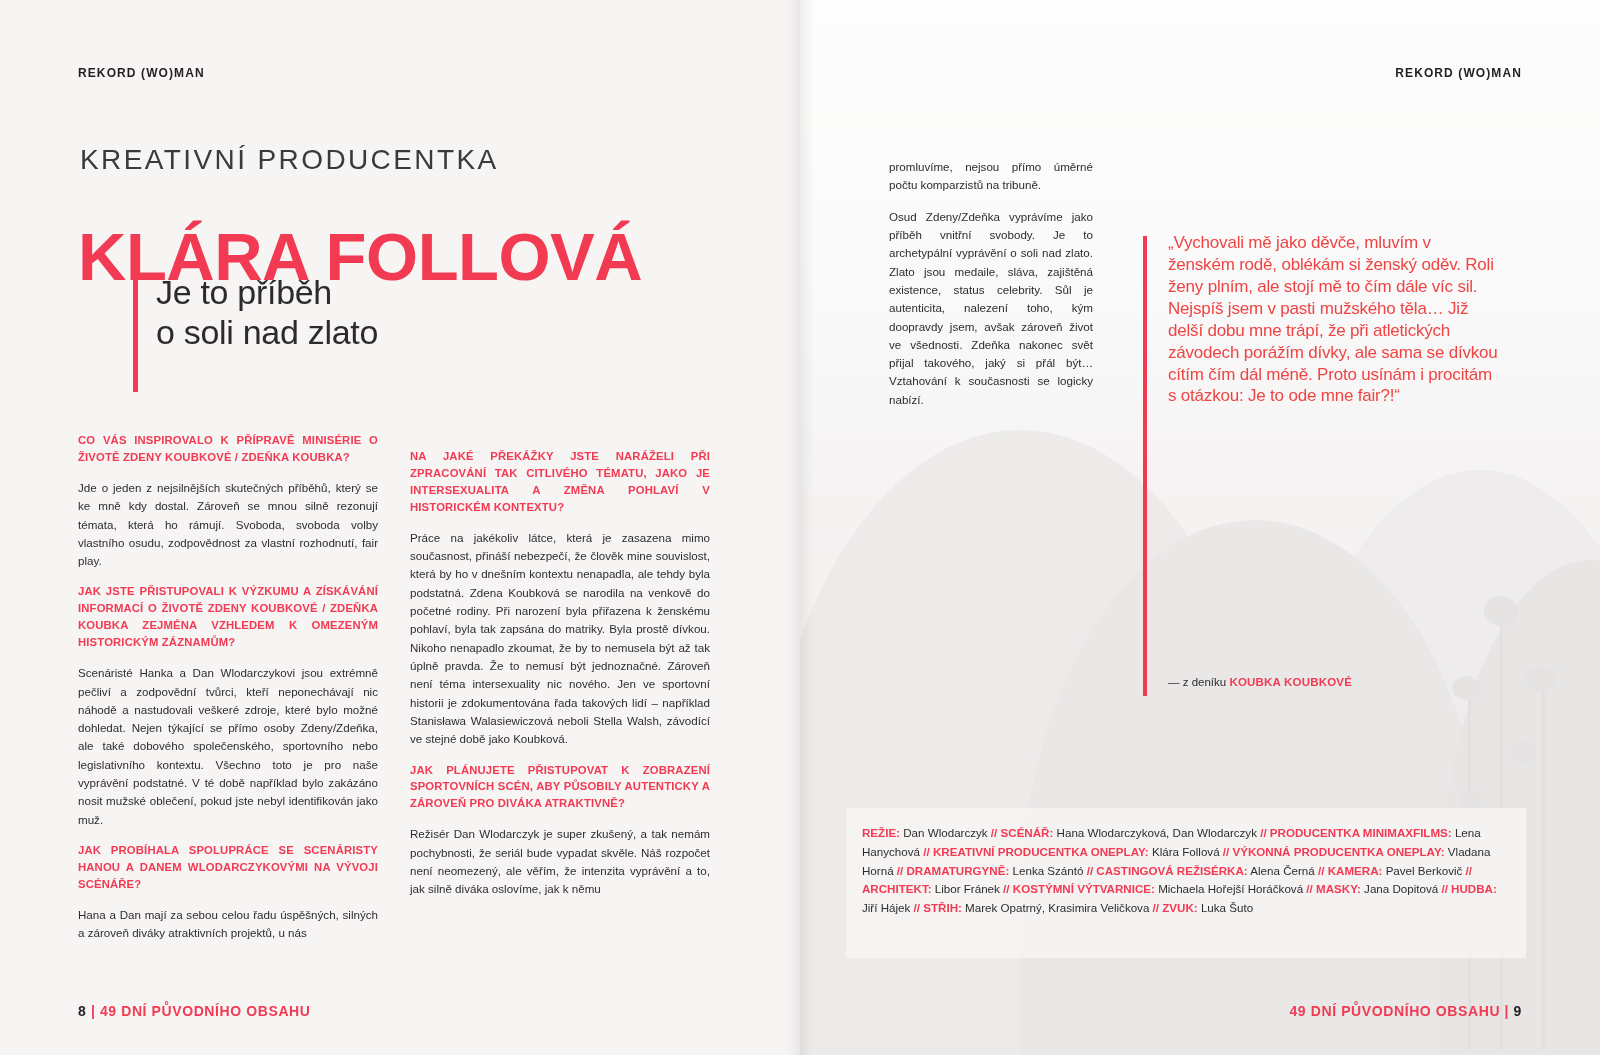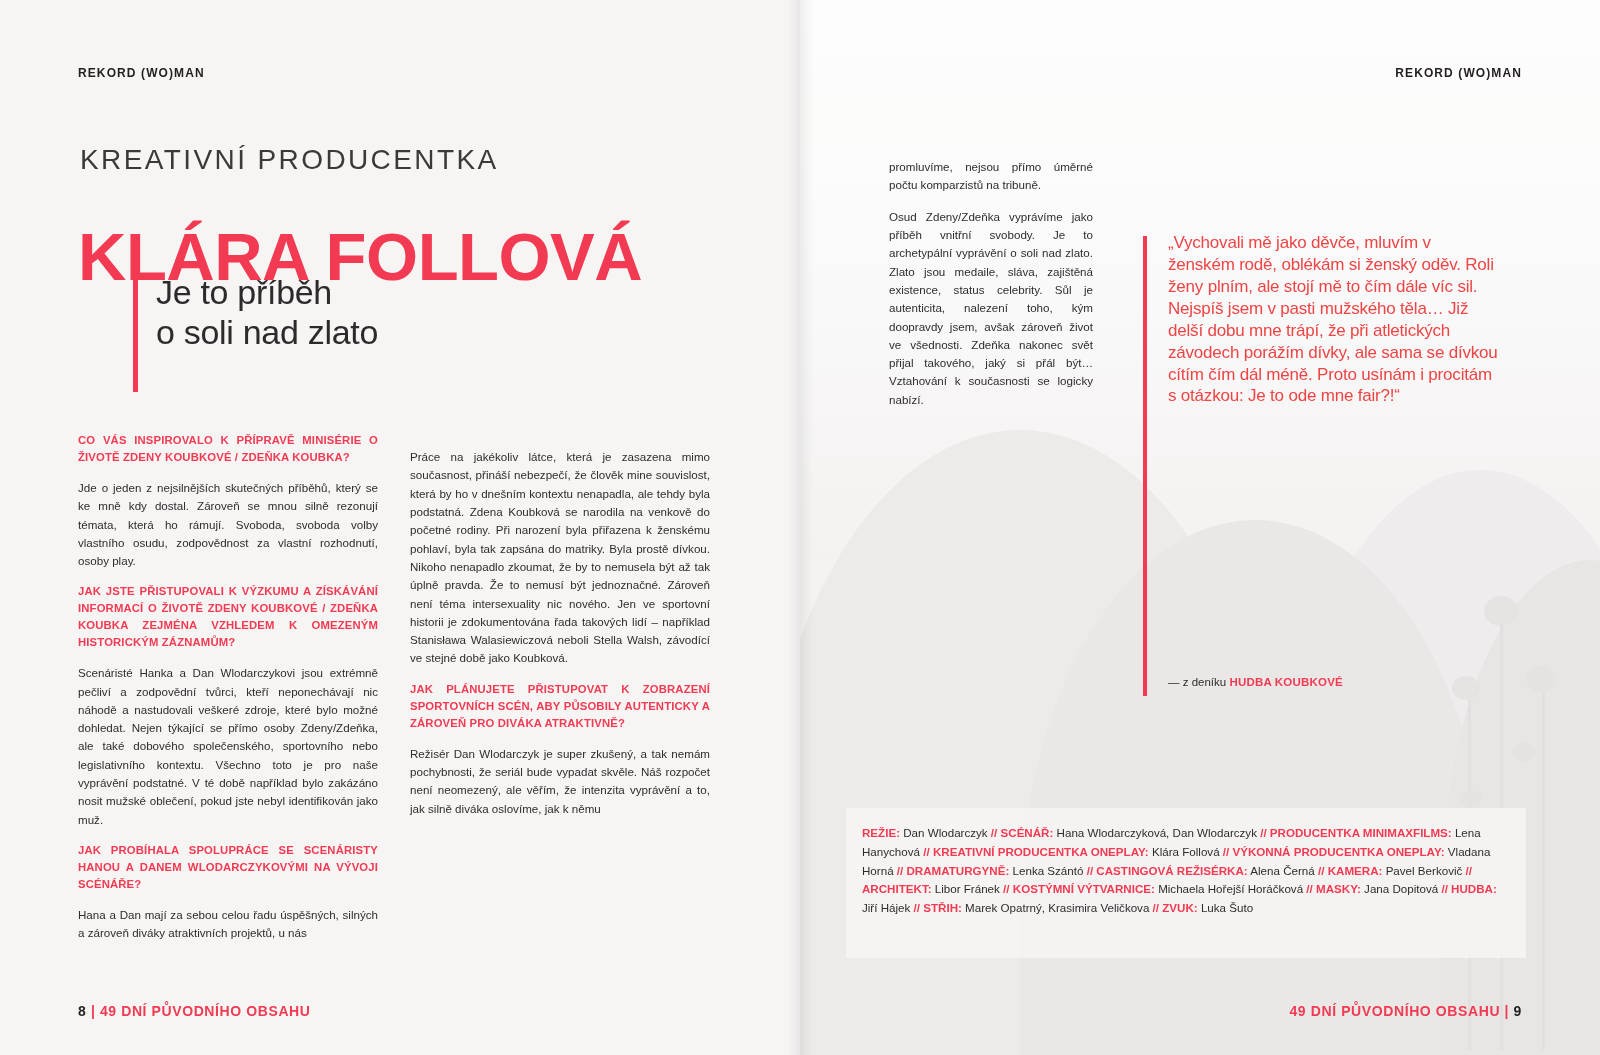--- a/index.html
+++ b/index.html
@@ -230,42 +230,43 @@
   <div class="kicker">KREATIVNÍ PRODUCENTKA</div>
   <h1 class="name">KLÁRA FOLLOVÁ</h1>
   <div class="subhead-rule"></div>
   <div class="subhead-wrap">
     <div class="subhead">Je to příběh
 o soli nad zlato</div>
   </div>
 
   <div class="col col-a">
     <p class="q">CO VÁS INSPIROVALO K PŘÍPRAVĚ MINISÉRIE O ŽIVOTĚ ZDENY KOUBKOVÉ / ZDEŇKA KOUBKA?</p>
-    <p>Jde o jeden z nejsilnějších skutečných příběhů, který se ke mně kdy dostal. Zároveň se mnou silně rezonují témata, která ho rámují. Svoboda, svoboda volby vlastního osudu, zodpovědnost za vlastní rozhodnutí, osoby play.</p>
+    <p>Jde o jeden z nejsilnějších skutečných příběhů, který se ke mně kdy dostal. Zároveň se mnou silně rezonují témata, která ho rámují. Svoboda, svoboda volby vlastního osudu, zodpovědnost za vlastní rozhodnutí, fair play.</p>
     <p class="q">JAK JSTE PŘISTUPOVALI K VÝZKUMU A ZÍSKÁVÁNÍ INFORMACÍ O ŽIVOTĚ ZDENY KOUBKOVÉ / ZDEŇKA KOUBKA ZEJMÉNA VZHLEDEM K OMEZENÝM HISTORICKÝM ZÁZNAMŮM?</p>
     <p>Scenáristé Hanka a Dan Wlodarczykovi jsou extrémně pečliví a zodpovědní tvůrci, kteří neponechávají nic náhodě a nastudovali veškeré zdroje, které bylo možné dohledat. Nejen týkající se přímo osoby Zdeny/Zdeňka, ale také dobového společenského, sportovního nebo legislativního kontextu. Všechno toto je pro naše vyprávění podstatné. V té době například bylo zakázáno nosit mužské oblečení, pokud jste nebyl identifikován jako muž.</p>
     <p class="q">JAK PROBÍHALA SPOLUPRÁCE SE SCENÁRISTY HANOU A DANEM WLODARCZYKOVÝMI NA VÝVOJI SCÉNÁŘE?</p>
     <p>Hana a Dan mají za sebou celou řadu úspěšných, silných a zároveň diváky atraktivních projektů, u nás</p>
   </div>
 
   <div class="col col-b">
+    <p class="q">NA JAKÉ PŘEKÁŽKY JSTE NARÁŽELI PŘI ZPRACOVÁNÍ TAK CITLIVÉHO TÉMATU, JAKO JE INTERSEXUALITA A ZMĚNA POHLAVÍ V HISTORICKÉM KONTEXTU?</p>
     <p>Práce na jakékoliv látce, která je zasazena mimo současnost, přináší nebezpečí, že člověk mine souvislost, která by ho v dnešním kontextu nenapadla, ale tehdy byla podstatná. Zdena Koubková se narodila na venkově do početné rodiny. Při narození byla přiřazena k ženskému pohlaví, byla tak zapsána do matriky. Byla prostě dívkou. Nikoho nenapadlo zkoumat, že by to nemusela být až tak úplně pravda. Že to nemusí být jednoznačné. Zároveň není téma intersexuality nic nového. Jen ve sportovní historii je zdokumentována řada takových lidí – například Stanisława Walasiewiczová neboli Stella Walsh, závodící ve stejné době jako Koubková.</p>
     <p class="q">JAK PLÁNUJETE PŘISTUPOVAT K ZOBRAZENÍ SPORTOVNÍCH SCÉN, ABY PŮSOBILY AUTENTICKY A ZÁROVEŇ PRO DIVÁKA ATRAKTIVNĚ?</p>
     <p>Režisér Dan Wlodarczyk je super zkušený, a tak nemám pochybnosti, že seriál bude vypadat skvěle. Náš rozpočet není neomezený, ale věřím, že intenzita vyprávění a to, jak silně diváka oslovíme, jak k němu</p>
   </div>
 
   <div class="col col-c">
     <p>promluvíme, nejsou přímo úměrné počtu komparzistů na tribuně.</p>
     <p>Osud Zdeny/Zdeňka vyprávíme jako příběh vnitřní svobody. Je to archetypální vyprávění o soli nad zlato. Zlato jsou medaile, sláva, zajištěná existence, status celebrity. Sůl je autenticita, nalezení toho, kým doopravdy jsem, avšak zároveň život ve všednosti. Zdeňka nakonec svět přijal takového, jaký si přál být… Vztahování k současnosti se logicky nabízí.</p>
   </div>
 
   <div class="pq-rule"></div>
   <div class="pq">„Vychovali mě jako děvče, mluvím v ženském rodě, oblékám si ženský oděv. Roli ženy plním, ale stojí mě to čím dále víc sil. Nejspíš jsem v pasti mužského těla… Již delší dobu mne trápí, že při atletických závodech porážím dívky, ale sama se dívkou cítím čím dál méně. Proto usínám i procitám s otázkou: Je to ode mne fair?!“</div>
   <div class="pq-attrib">
-    <span>— z deníku </span><b>HUDBA KOUBKOVÉ</b>
+    <span>— z deníku </span><b>KOUBKA KOUBKOVÉ</b>
   </div>
 
   <div class="credits-plate"></div>
   <div class="credits"><b>REŽIE:</b><span> Dan Wlodarczyk</span><b> // </b><b>SCÉNÁŘ:</b><span> Hana Wlodarczyková, Dan Wlodarczyk</span><b> // </b><b>PRODUCENTKA MINIMAXFILMS:</b><span> Lena Hanychová</span><b> // </b><b>KREATIVNÍ PRODUCENTKA ONEPLAY:</b><span> Klára Follová</span><b> // </b><b>VÝKONNÁ PRODUCENTKA ONEPLAY:</b><span> Vladana Horná</span><b> // </b><b>DRAMATURGYNĚ:</b><span> Lenka Szántó</span><b> // </b><b>CASTINGOVÁ REŽISÉRKA:</b><span> Alena Černá</span><b> // </b><b>KAMERA:</b><span> Pavel Berkovič</span><b> // </b><b>ARCHITEKT:</b><span> Libor Fránek</span><b> // </b><b>KOSTÝMNÍ VÝTVARNICE:</b><span> Michaela Hořejší Horáčková</span><b> // </b><b>MASKY:</b><span> Jana Dopitová</span><b> // </b><b>HUDBA:</b><span> Jiří Hájek</span><b> // </b><b>STŘIH:</b><span> Marek Opatrný, Krasimira Veličkova</span><b> // </b><b>ZVUK:</b><span> Luka Šuto</span></div>
 
   <div class="folio l">
     <span class="num">8</span>
     <span class="pink"> | </span>
     <span class="pink">49 DNÍ PŮVODNÍHO OBSAHU</span>
   </div>

